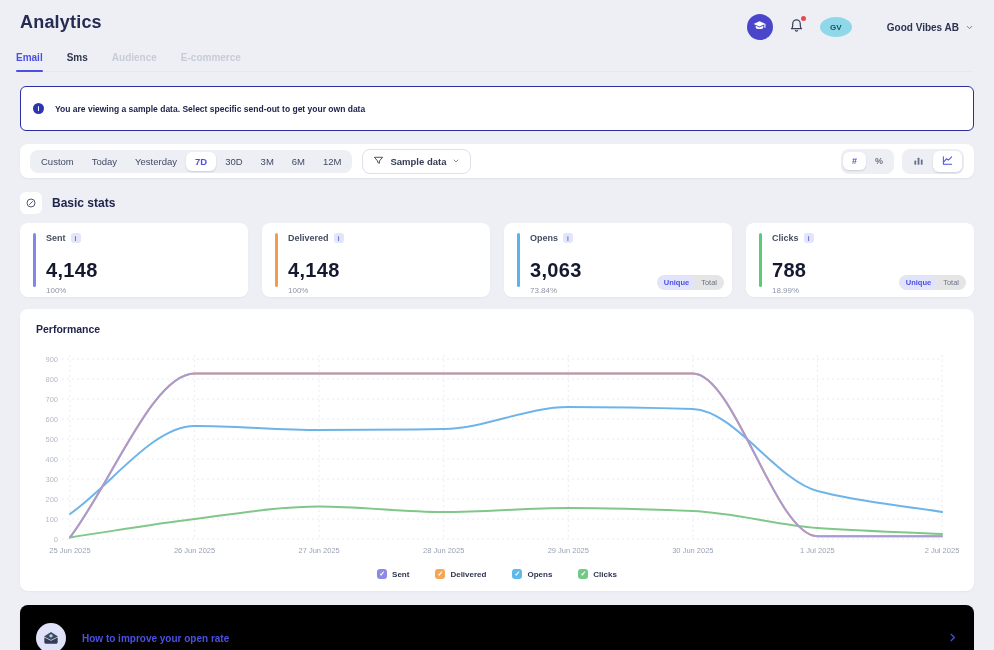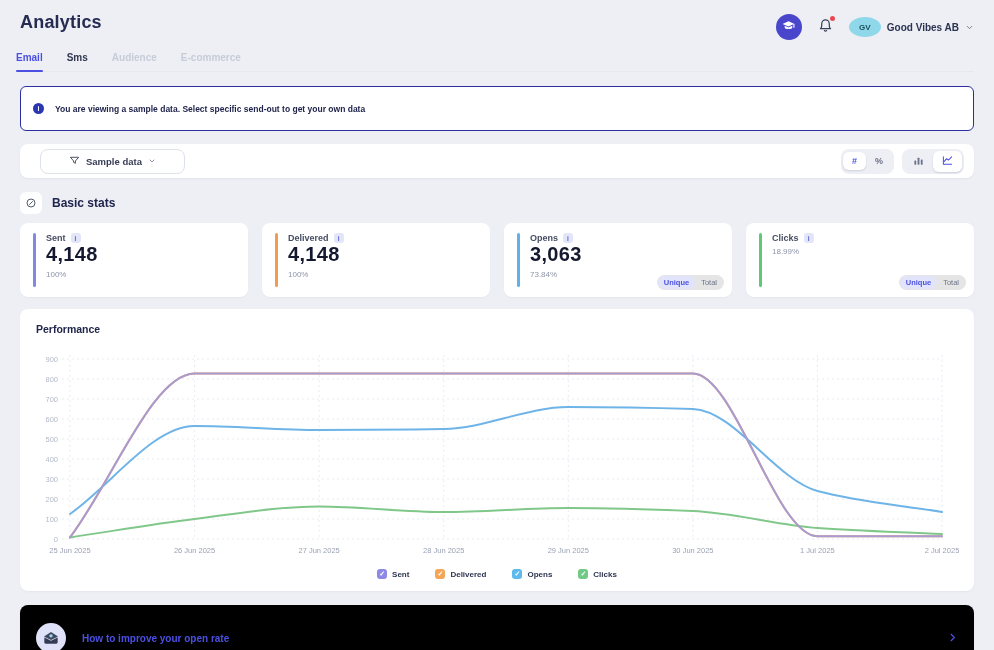--- a/index.html
+++ b/index.html
@@ -12,52 +12,52 @@
   }
   
   .header { display:flex; justify-content:space-between; align-items:flex-start; padding:12px 20px 0 20px; }
   .page-title { font-size:18px; font-weight:800; color:#262b52; letter-spacing:.2px; }
   .header-right { display:flex; align-items:center; gap:16px; margin-top:2px; }
   .edu-btn { width:26px; height:26px; border-radius:50%; background:#4a46cc; display:flex; align-items:center; justify-content:center; cursor:pointer; }
   .bell-wrap { position:relative; display:flex; cursor:pointer; }
   .bell-dot { position:absolute; top:-2px; right:-2px; width:5px; height:5px; border-radius:50%; background:#e8484f; }
   .account { display:flex; align-items:center; gap:6px; cursor:pointer; }
   .avatar { width:32px; height:20px; border-radius:50%; background:#8fd8ea; color:#1c4f5c; font-size:8px; font-weight:700; display:flex; align-items:center; justify-content:center; }
-  .account-name { font-size:10px; font-weight:600; color:#2c3350; }
+  .account-name { font-size:10px; font-weight:600; color:#2c3350;margin-left:29px; }
   
   .tabs { display:flex; gap:24px; margin:12px 20px 0 16px; border-bottom:1px solid #e5e8ef; }
   .tab { font-size:10px; font-weight:700; padding-bottom:8px; position:relative; cursor:pointer; color:#30374f; }
   .tab--active { color:#4b50e2; }
   .tab--active::after { content:""; position:absolute; left:0; right:0; bottom:-1px; height:2px; background:#4b50e2; border-radius:2px; }
   .tab--disabled { color:#c6ccd8; }
   
   .banner { margin:14px 20px 0 20px; background:#fff; border:1.5px solid #2c2f9f; border-radius:6px; padding:6px 12px; display:flex; align-items:center; gap:11px; height:45px; }
   .info-dot { width:11px; height:11px; border-radius:50%; background:#2c35b2; color:#fff; font-size:7px; font-weight:700; display:flex; align-items:center; justify-content:center; flex:0 0 auto; }
   .banner-text { font-size:8.5px; font-weight:600; color:#20254c; }
   
   .filter-card { margin:13px 20px 0 20px; background:#fff; border-radius:8px; padding:6px 10px; display:flex; align-items:center; box-shadow:0 1px 2px rgba(24,28,60,.05); height:34px; }
   .seg { background:#edeff4; border-radius:8px; padding:2px; display:flex; align-items:center; }
   .seg-item { font-size:9.5px; color:#414a61; padding:4px 9px; border-radius:6px; cursor:pointer; white-space:nowrap; display:flex; align-items:center; gap:3px; }
   .seg-item--active { background:#fff; color:#4b50e2; font-weight:700; box-shadow:0 1px 2px rgba(20,24,60,.14); }
-  .sendout-btn { margin-left:10px; border:1px solid #dde1ea; border-radius:8px; padding:5px 28px; display:flex; align-items:center; gap:6px; font-size:9.5px; font-weight:600; color:#353c55; cursor:pointer; background:#fff; }
+  .sendout-btn { margin-left:10px; border:1px solid #dde1ea; border-radius:8px; padding:5px 10px; display:flex; align-items:center; gap:6px; font-size:9.5px; font-weight:600; color:#353c55; cursor:pointer; background:#fff; }
   .filter-right { margin-left:auto; display:flex; gap:8px; }
   .pct-glyph { font-size:9px; font-weight:700; color:#6a7288; }
   .seg-item--active .pct-glyph { color:#4b50e2; }
   
   .section-head { margin:14px 20px 0 20px; display:flex; align-items:center; gap:10px;text-align:center; }
   .section-icon { width:22px; height:22px; border-radius:6px; background:#fff; display:flex; align-items:center; justify-content:center; }
   .section-title { font-size:12px; font-weight:800; color:#20254c; }
   
   .stats-row { margin:9px 20px 0 20px; display:grid; grid-template-columns:repeat(4,1fr); gap:14px; }
   .stat-card { position:relative; background:#fff; border-radius:8px; height:74px; padding:10px 10px 8px 26px; box-shadow:0 1px 2px rgba(24,28,60,.04); }
   .accent { position:absolute; left:13px; top:10px; bottom:10px; width:3px; border-radius:2px; }
   .stat-label-row { display:flex; align-items:center; gap:5px; }
   .stat-label { font-size:9px; font-weight:600; color:#464e63; }
   .info-badge { width:10px; height:10px; border-radius:3px; background:#e3e5f9; color:#595fd4; font-size:6.5px; font-weight:700; display:flex; align-items:center; justify-content:center; cursor:pointer; }
-  .stat-value { font-size:20px; font-weight:800; color:#14192f; margin-top:0; letter-spacing:.3px; }
+  .stat-value { font-size:20px; font-weight:800; color:#14192f; margin-top:16px; letter-spacing:.3px; }
   .stat-pct { font-size:8px; color:#8d95a8; margin-top:4px; }
   .uniq-toggle { position:absolute; right:8px; bottom:7px; display:flex; background:#e5e5e5; border-radius:8px; padding:1px; font-size:7.5px; }
   .uniq-opt { padding:2px 6px; color:#6b7389; border-radius:7px; cursor:pointer; }
   .uniq-opt--active { background:#e2e4fb; color:#4b50e2; font-weight:700; }
   
   .perf-card { margin:12px 20px 0 20px; background:#fff; border-radius:8px; padding:14px 16px 12px 16px; box-shadow:0 1px 2px rgba(24,28,60,.04); }
   .perf-title { font-size:10.5px; font-weight:800; color:#20254c; }
   .chart-wrap { margin-top:14px; }
   .chart-wrap svg { display:block; overflow:visible; }
   .legend { display:flex; justify-content:center; gap:26px; margin-top:10px; }
@@ -110,20 +110,30 @@
   <span class="tab tab--disabled">Audience</span>
   <span class="tab tab--disabled">E-commerce</span>
 </div>
 
 <div class="banner">
   <span class="info-dot">i</span>
   <span class="banner-text">You are viewing a sample data. Select specific send-out to get your own data</span>
 </div>
 
 <div class="filter-card">
+  <div class="seg">
+    <span class="seg-item">Custom</span>
+    <span class="seg-item">Today</span>
+    <span class="seg-item">Yesterday</span>
+    <span class="seg-item seg-item--active">7D</span>
+    <span class="seg-item">30D</span>
+    <span class="seg-item">3M</span>
+    <span class="seg-item">6M</span>
+    <span class="seg-item">12M</span>
+  </div>
   <div class="sendout-btn">
     <span>
       <svg viewBox="0 0 24 24" width="11" height="11" fill="none" stroke="#3a4258" stroke-width="2" stroke-linejoin="round">
           <path d="M3 5h18l-7 8v5l-4-2v-3L3 5z"></path>
         </svg>
     </span>
     <span>Sample data</span>
     <span>
       <svg viewBox="0 0 24 24" width="8" height="8" fill="none" stroke="#6a7288" stroke-width="2.4" stroke-linecap="round">
           <path d="M6 9l6 6 6-6"></path>
@@ -206,20 +216,21 @@
       <span class="uniq-opt">Total</span>
     </div>
   </div>
 
   <div class="stat-card">
     <span class="accent" style="background: rgb(94, 201, 121);"></span>
     <div class="stat-label-row">
       <span class="stat-label">Clicks</span>
       <span class="info-badge">i</span>
     </div>
+    <div class="stat-value">788</div>
     <div class="stat-pct">18.99%</div>
     <div class="uniq-toggle">
       <span class="uniq-opt uniq-opt--active">Unique</span>
       <span class="uniq-opt">Total</span>
     </div>
   </div>
 
 </div>
 
 <div class="perf-card">

